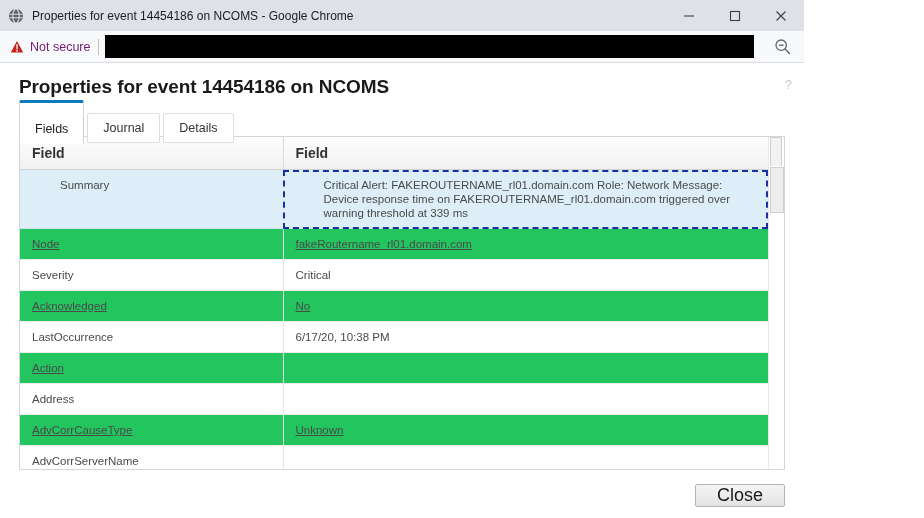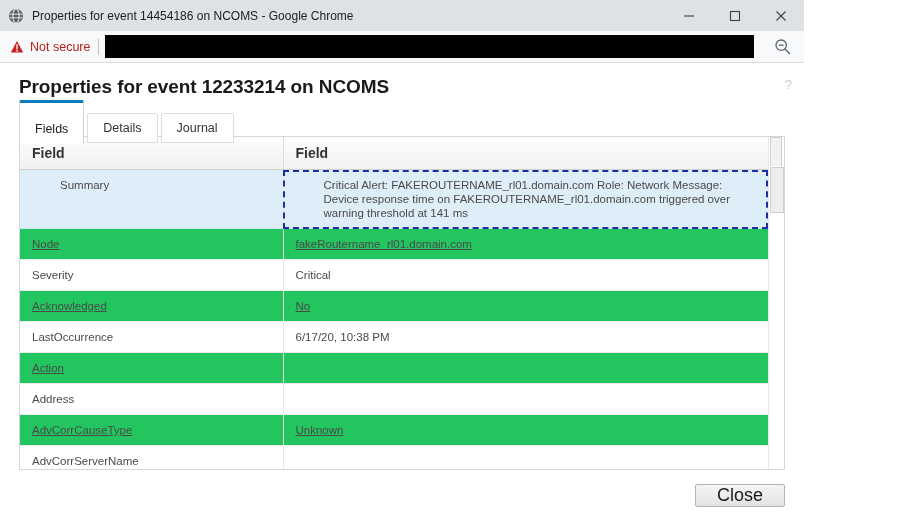--- a/index.html
+++ b/index.html
@@ -75,21 +75,21 @@
   }
   .security-chip {
     display: flex;
     align-items: center;
     margin-left: 10px;
     flex: 0 0 auto;
   }
   .warn-icon { width: 14px; height: 14px; margin-right: 6px; }
   .security-text {
     font-size: 12.5px;
-    color: #b91c1c;
+    color: #701a75;
     white-space: nowrap;
   }
   .chip-divider {
     width: 1px;
     height: 16px;
     background: #bdc1c6;
     margin: 0 6px 0 8px;
     flex: 0 0 auto;
   }
   .url-redaction {
@@ -333,47 +333,47 @@
       <svg width="17" height="17" viewBox="0 0 17 17">
         <circle cx="7.2" cy="7.2" r="5.2" fill="none" stroke="#5f6368" stroke-width="1.3"></circle>
         <path d="M4.8 7.2h4.8" stroke="#5f6368" stroke-width="1.3"></path>
         <path d="M11.1 11.1l4.3 4.3" stroke="#5f6368" stroke-width="1.4" stroke-linecap="round"></path>
       </svg>
     </div>
   </div>
 
   <div class="page">
 
-    <div class="page-title">Properties for event 12233214 on NCOMS</div>
+    <div class="page-title">Properties for event 14454186 on NCOMS</div>
     <div class="help-icon">?</div>
     <div class="black-artifact"></div>
 
     <div class="tabstrip">
       <div class="tab active">Fields</div>
+      <div class="tab">Journal</div>
       <div class="tab">Details</div>
-      <div class="tab">Journal</div>
     </div>
 
     <div class="table-panel">
       <div class="table-scroll">
         <table class="props">
           <colgroup>
               <col class="c-field">
               <col>
             </colgroup>
           <thead>
             <tr>
               <th>Field</th>
               <th>Field</th>
             </tr>
           </thead>
           <tbody id="rows-body">
               <tr class="selected">
                 <td>Summary</td>
-                <td class="value-cell">Critical Alert: FAKEROUTERNAME_rl01.domain.com Role: Network Message: Device response time on FAKEROUTERNAME_rl01.domain.com triggered over warning threshold at 141 ms</td>
+                <td class="value-cell">Critical Alert: FAKEROUTERNAME_rl01.domain.com Role: Network Message: Device response time on FAKEROUTERNAME_rl01.domain.com triggered over warning threshold at 339 ms</td>
               </tr>
               <tr class="alt">
                 <td>Node</td>
                 <td class="value-cell">fakeRoutername_rl01.domain.com</td>
               </tr>
               <tr>
                 <td>Severity</td>
                 <td class="value-cell">Critical</td>
               </tr>
               <tr class="alt">

